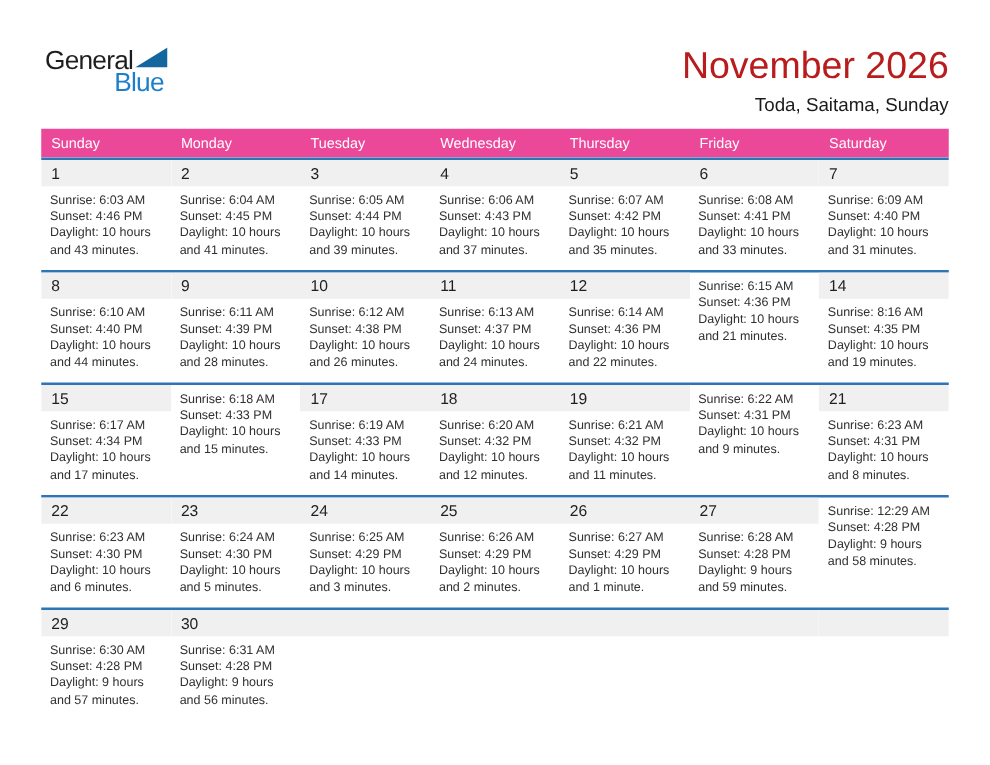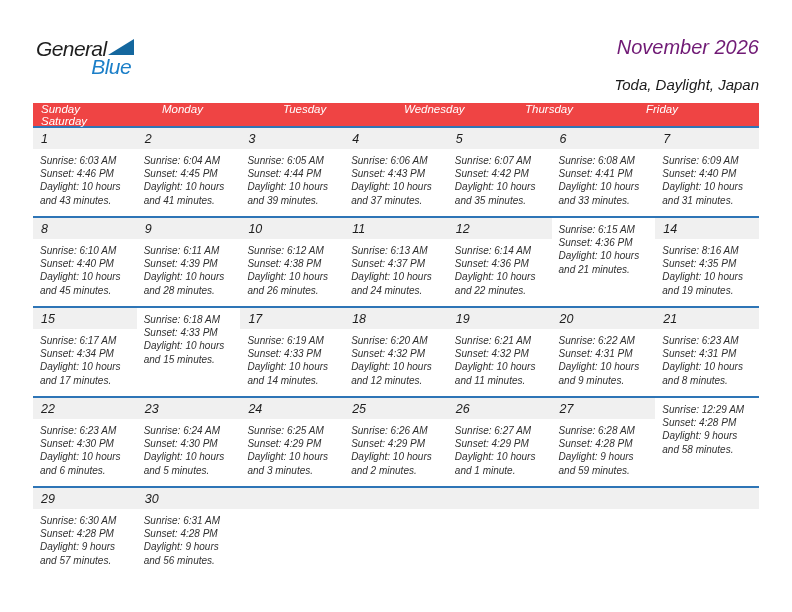--- a/index.html
+++ b/index.html
@@ -1,36 +1,36 @@
 <!DOCTYPE html>
 <html><head>
 <meta charset="utf-8">
 <style>
   html,body{margin:0;padding:0;}
   body{
     width:792px;height:612px;background:#ffffff;position:relative;overflow:hidden;
     font-family:"Liberation Sans", sans-serif;
   }
-  .page{position:absolute;inset:0;font-style:italic;}
+  .page{position:absolute;inset:0;}
 
   
   .logo{position:absolute;left:36px;top:38px;width:96px;}
   .logo-row1{display:flex;align-items:flex-end;height:22px;}
   .logo-general{font-size:21px;color:#1e1e1e;letter-spacing:-0.6px;line-height:22px;}
   .logo-tri{margin-left:1px;margin-bottom:1px;}
   .logo-row2{text-align:right;margin-top:-4px;padding-right:1px;}
   .logo-blue{font-size:21px;color:#1c7fc8;letter-spacing:-0.6px;line-height:22px;text-align:center;}
 
   
-  .title{position:absolute;right:33px;top:36px;font-size:20px;color:#701a75;text-align:right;line-height:1.1;}
+  .title{position:absolute;right:33px;top:36px;font-size:30px;color:#b91c1c;text-align:right;line-height:1.1;}
   .subtitle{position:absolute;right:33px;top:76px;font-size:15px;color:#1b1b1b;text-align:right;}
 
   
   .calendar{position:absolute;left:33px;top:103px;width:726px;}
-  .weekday-row{display:grid;grid-template-columns:repeat(6,1fr);background:#ef4444;height:23px;align-items:center;}
+  .weekday-row{display:grid;grid-template-columns:repeat(7,1fr);background:#ec4899;height:23px;align-items:center;}
   .weekday{color:#ffffff;font-size:11.5px;padding-left:8px;}
   .week{display:grid;grid-template-columns:repeat(7,1fr);border-top:2px solid #2E75B6;height:88px;background:#ffffff;}
   .cell{overflow:hidden;}
   .num{background:#F0F0F0;height:21px;font-size:12.5px;color:#1e1e1e;padding:3px 0 0 8px;box-sizing:border-box;line-height:16px;}
   .details{padding-top:5px;}
   .ln{font-size:10px;color:#303030;padding-left:7px;line-height:13.2px;white-space:nowrap;}
 </style>
 </head>
 <body>
 
@@ -44,21 +44,21 @@
             <polygon points="0,17 26,17 26,1" fill="#14679E"></polygon>
           </svg>
       </span>
     </div>
     <div class="logo-row2">
       <span class="logo-blue">Blue</span>
     </div>
   </div>
 
   <div class="title">November 2026</div>
-  <div class="subtitle">Toda, Daylight, Japan</div>
+  <div class="subtitle">Toda, Saitama, Sunday</div>
 
   <div class="calendar">
 
     <div class="weekday-row">
       <div class="weekday">Sunday</div>
       <div class="weekday">Monday</div>
       <div class="weekday">Tuesday</div>
       <div class="weekday">Wednesday</div>
       <div class="weekday">Thursday</div>
       <div class="weekday">Friday</div>
@@ -131,21 +131,21 @@
       </div>
     </div>
 
     <div class="week">
       <div class="cell">
         <div class="num">8</div>
         <div class="details">
           <div class="ln">Sunrise: 6:10 AM</div>
           <div class="ln">Sunset: 4:40 PM</div>
           <div class="ln">Daylight: 10 hours</div>
-          <div class="ln">and 45 minutes.</div>
+          <div class="ln">and 44 minutes.</div>
         </div>
       </div>
       <div class="cell">
         <div class="num">9</div>
         <div class="details">
           <div class="ln">Sunrise: 6:11 AM</div>
           <div class="ln">Sunset: 4:39 PM</div>
           <div class="ln">Daylight: 10 hours</div>
           <div class="ln">and 28 minutes.</div>
         </div>
@@ -235,21 +235,20 @@
       <div class="cell">
         <div class="num">19</div>
         <div class="details">
           <div class="ln">Sunrise: 6:21 AM</div>
           <div class="ln">Sunset: 4:32 PM</div>
           <div class="ln">Daylight: 10 hours</div>
           <div class="ln">and 11 minutes.</div>
         </div>
       </div>
       <div class="cell">
-        <div class="num">20</div>
         <div class="details">
           <div class="ln">Sunrise: 6:22 AM</div>
           <div class="ln">Sunset: 4:31 PM</div>
           <div class="ln">Daylight: 10 hours</div>
           <div class="ln">and 9 minutes.</div>
         </div>
       </div>
       <div class="cell">
         <div class="num">21</div>
         <div class="details">

